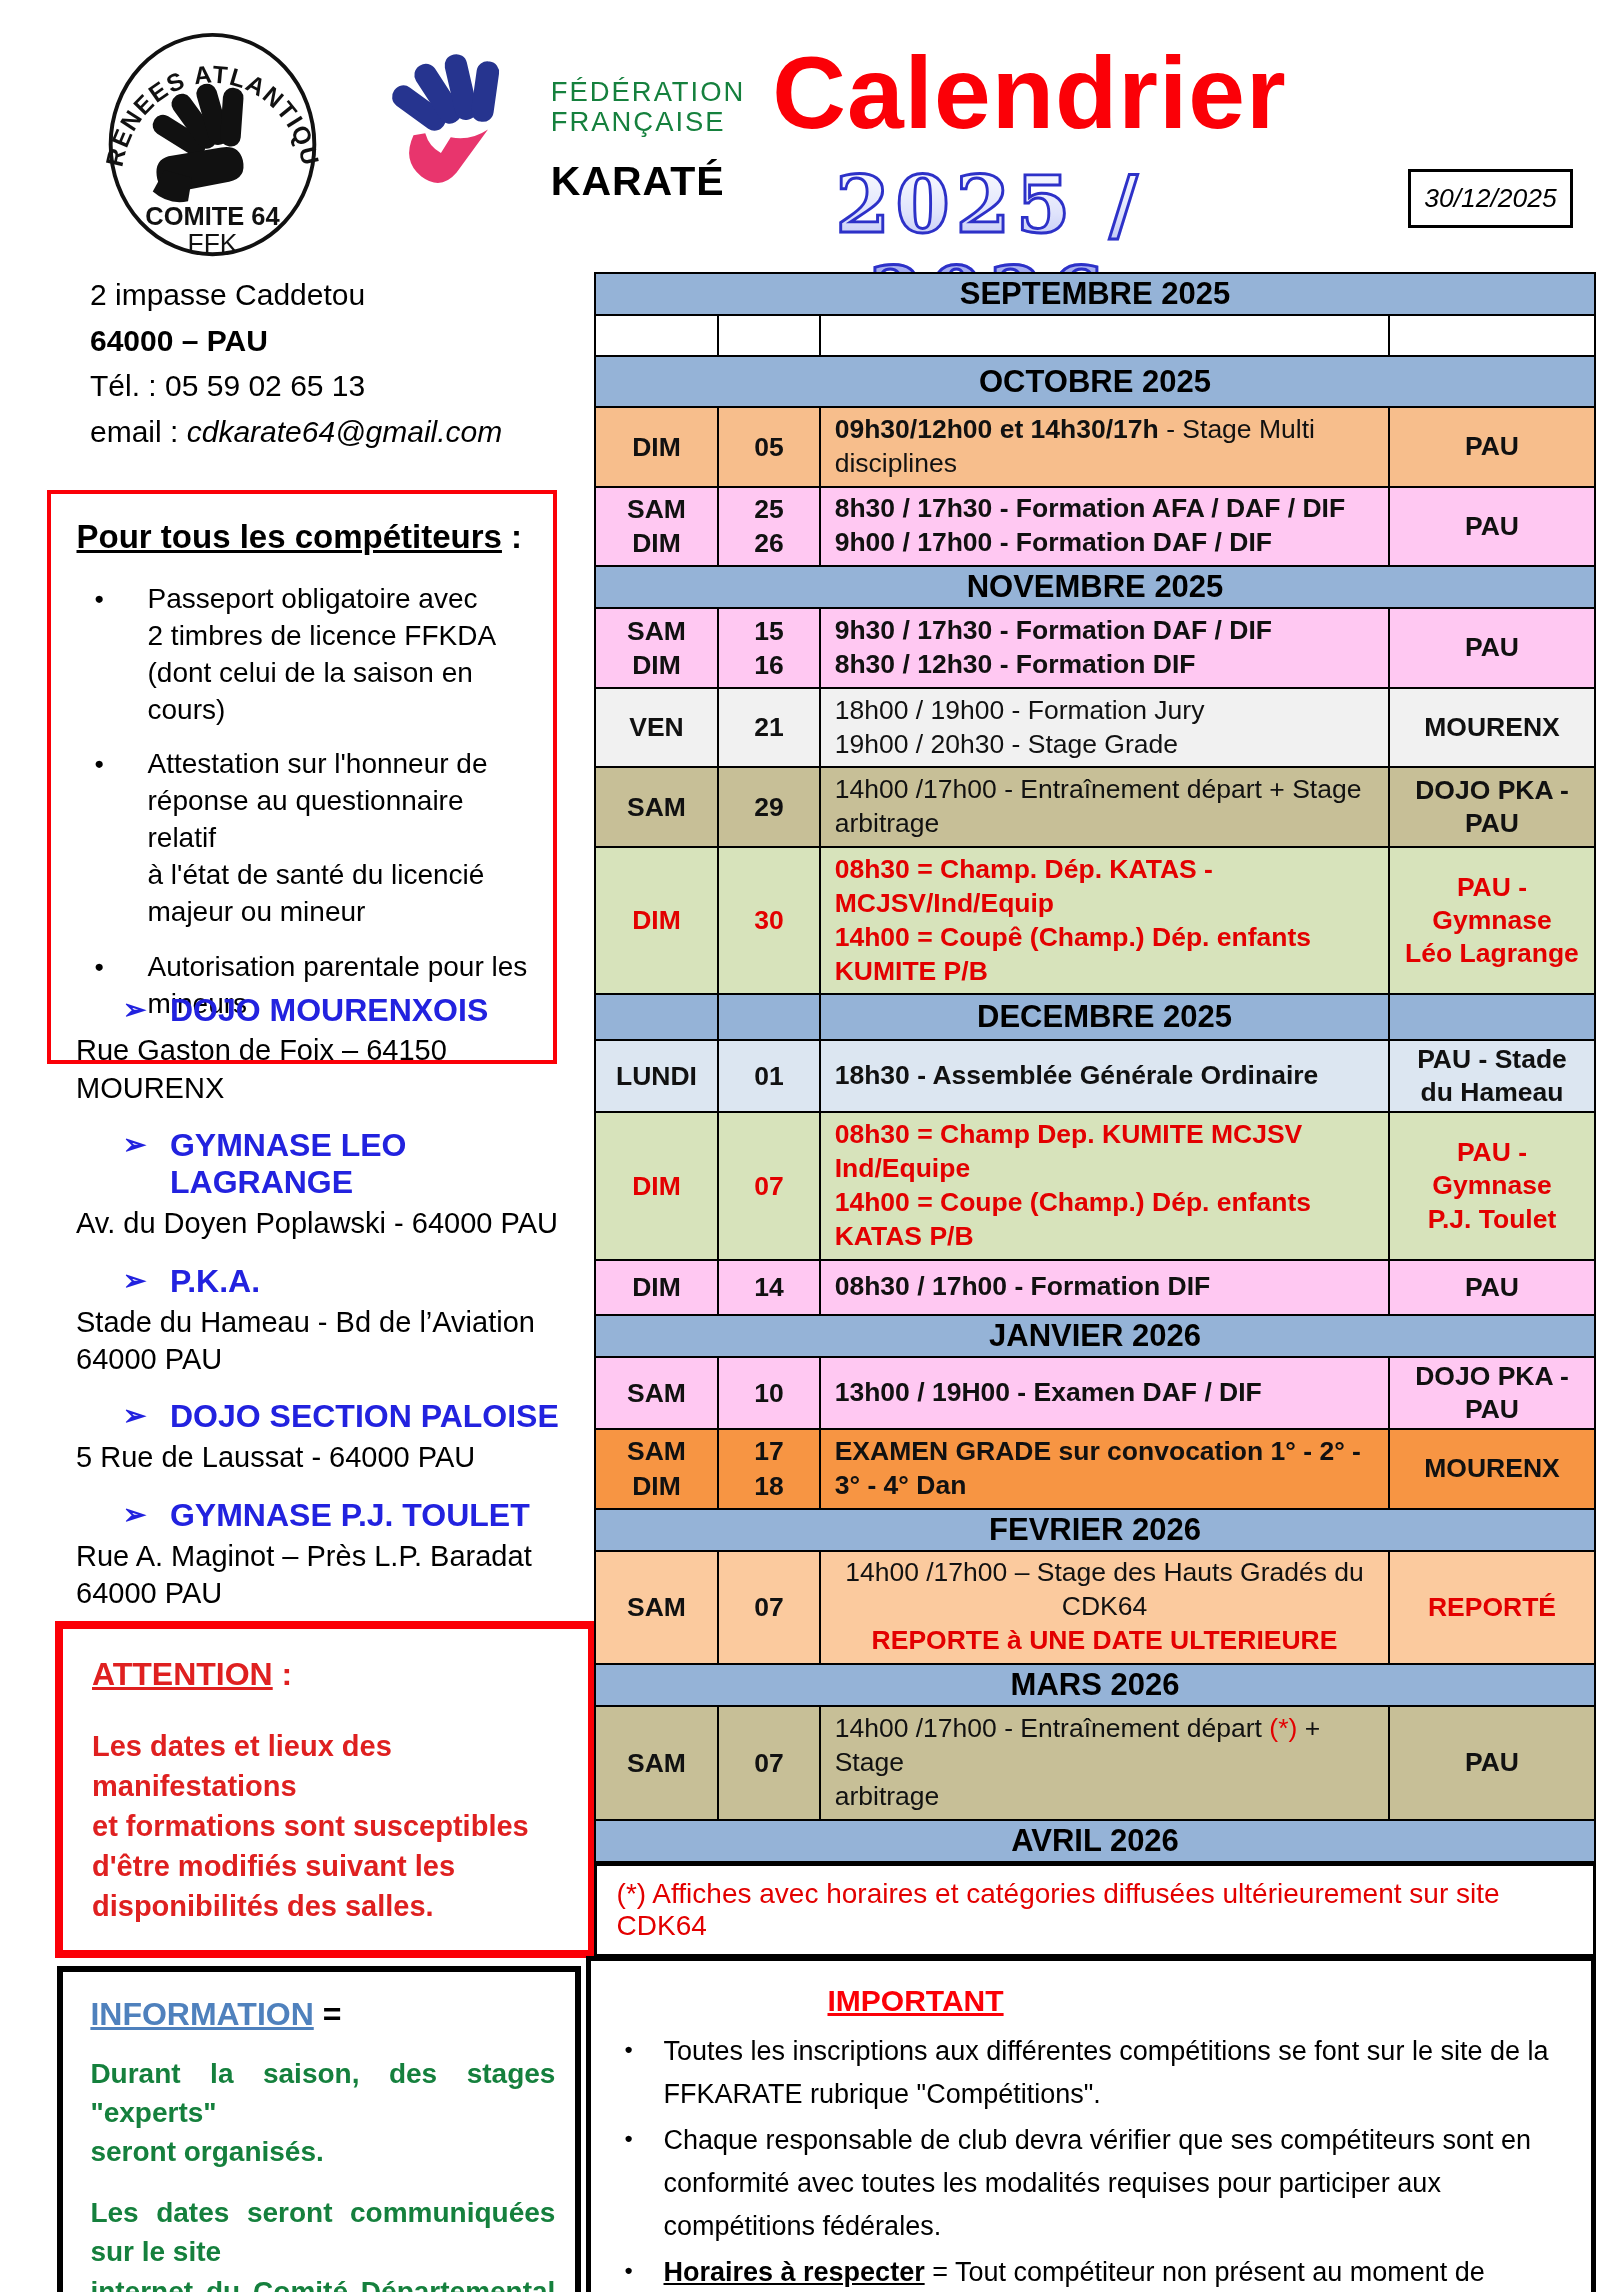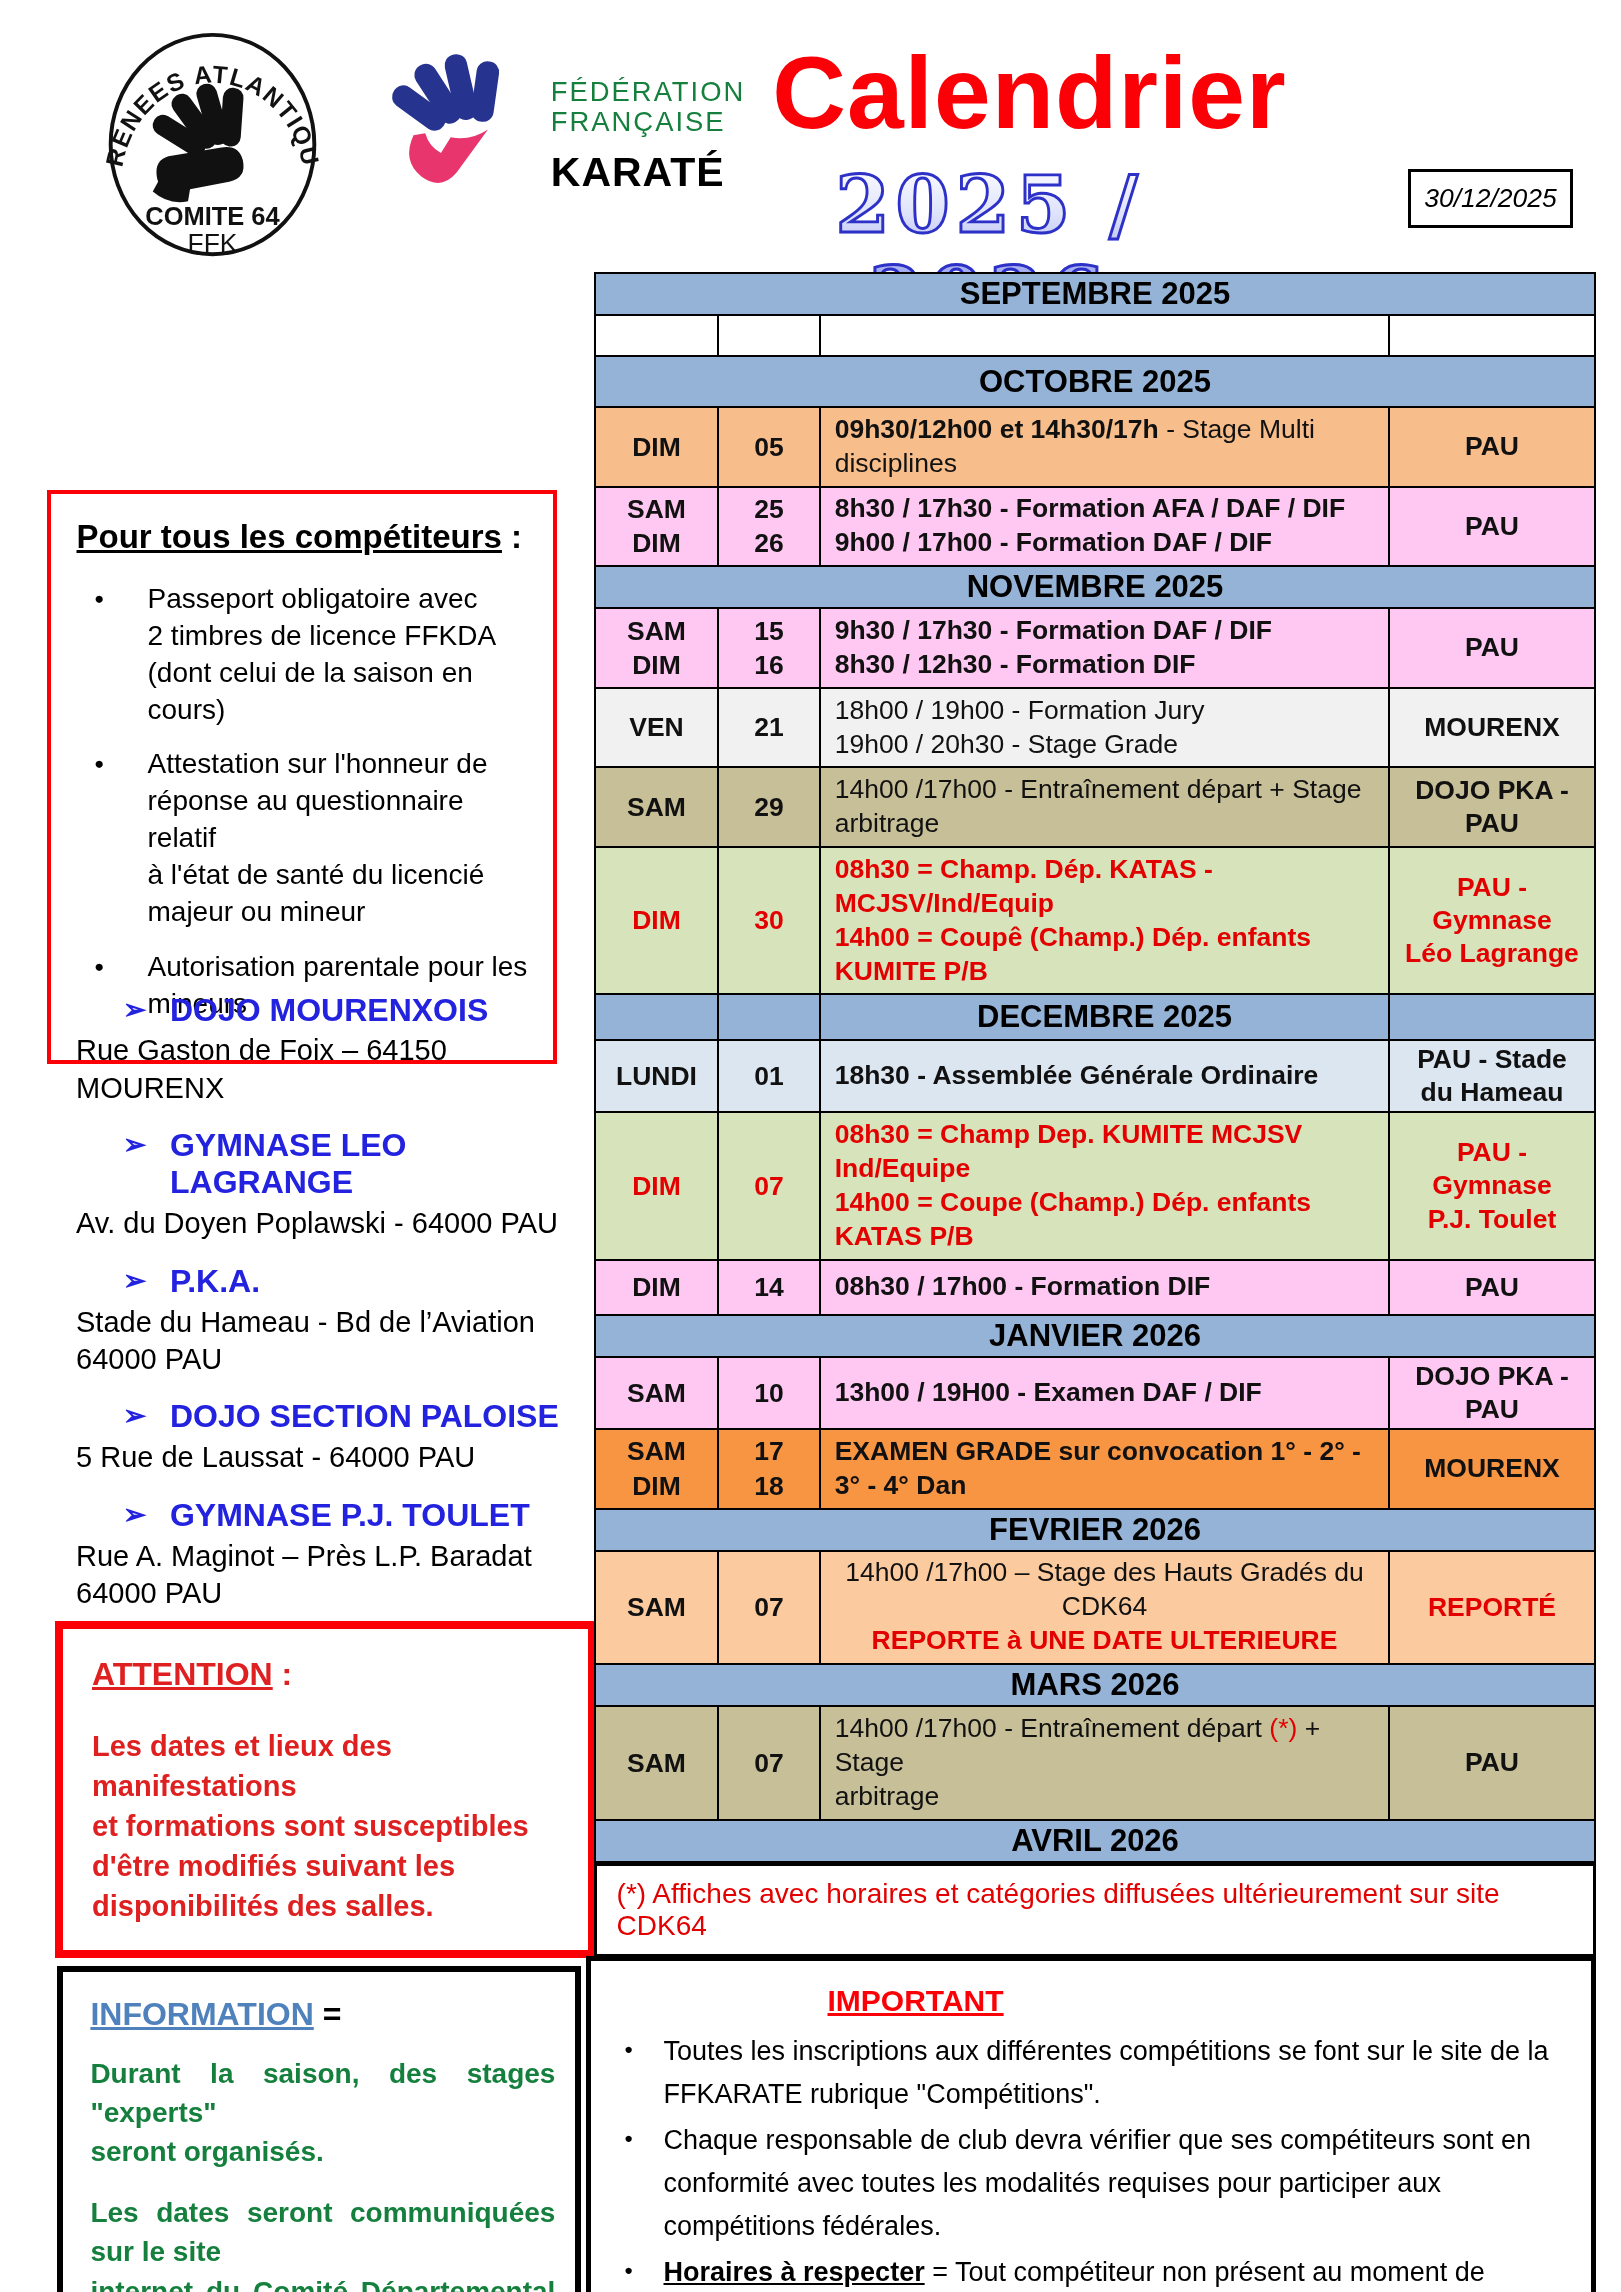--- a/index.html
+++ b/index.html
@@ -8,21 +8,21 @@
   .b{font-weight:bold}
   .u{text-decoration:underline}
   .red{color:#E30000}
 
   
   .logo-comite{position:absolute;left:90px;top:27.4px;width:245px;height:235px}
   .logo-ffk{position:absolute;left:384px;top:51px;width:353px;display:flex;align-items:flex-start;gap:9.8px}
   .ffk-fist{width:157px;height:147px;flex:0 0 auto}
   .ffk-lines{margin-top:25.5px}
   .ffk-light{font-size:27.4px;letter-spacing:2px;color:#15803d;line-height:1.12;font-weight:400}
-  .ffk-karate{font-size:41px;font-weight:bold;color:#000;letter-spacing:1px;margin-top:11px}
+  .ffk-karate{font-size:41px;font-weight:bold;color:#000;letter-spacing:1px;margin-top:20px}
 
   .doc-title{position:absolute;left:716px;top:35px;width:627px;text-align:center;
              font-size:102px;font-weight:800;color:#FB0007;letter-spacing:1px;
              font-family:"Liberation Sans",sans-serif;}
   .season{position:absolute;left:730px;top:159px;width:519px;text-align:center;
           font-family:"DejaVu Serif",serif;font-weight:bold;font-size:78px;letter-spacing:5.9px;
           background:linear-gradient(180deg,#ffffff 0%,#dfe3fb 30%,#8d97e8 75%,#4a55cf 100%);
           -webkit-background-clip:text;background-clip:text;color:transparent;
           -webkit-text-stroke:2.9px #2d31c8;}
   @supports not ((-webkit-background-clip:text) or (background-clip:text)){
@@ -124,20 +124,26 @@
       <div class="ffk-light">FÉDÉRATION</div>
       <div class="ffk-light">FRANÇAISE</div>
       <div class="ffk-karate">KARATÉ</div>
     </div>
   </div>
 
   <div class="doc-title">Calendrier</div>
   <div class="season">2025 / 2026</div>
   <div class="date-box">30/12/2025</div>
 
+  <div class="org-address">
+    <div>2 impasse Caddetou</div>
+    <div class="b">64000 – PAU</div>
+    <div>Tél. : 05 59 02 65 13</div>
+    <div><span>email : </span><span class="italic">cdkarate64@gmail.com</span></div>
+  </div>
 
   <div class="box-comp">
     <div class="comp-title b"><span class="t">Pour tous les compétiteurs</span><span> :</span></div>
     <ul class="dotlist" id="comp-list">
         <li>Passeport obligatoire avec
 2 timbres de licence FFKDA
 (dont celui de la saison en cours)</li>
         <li>Attestation sur l'honneur de
 réponse au questionnaire relatif
 à l'état de santé du licencié

